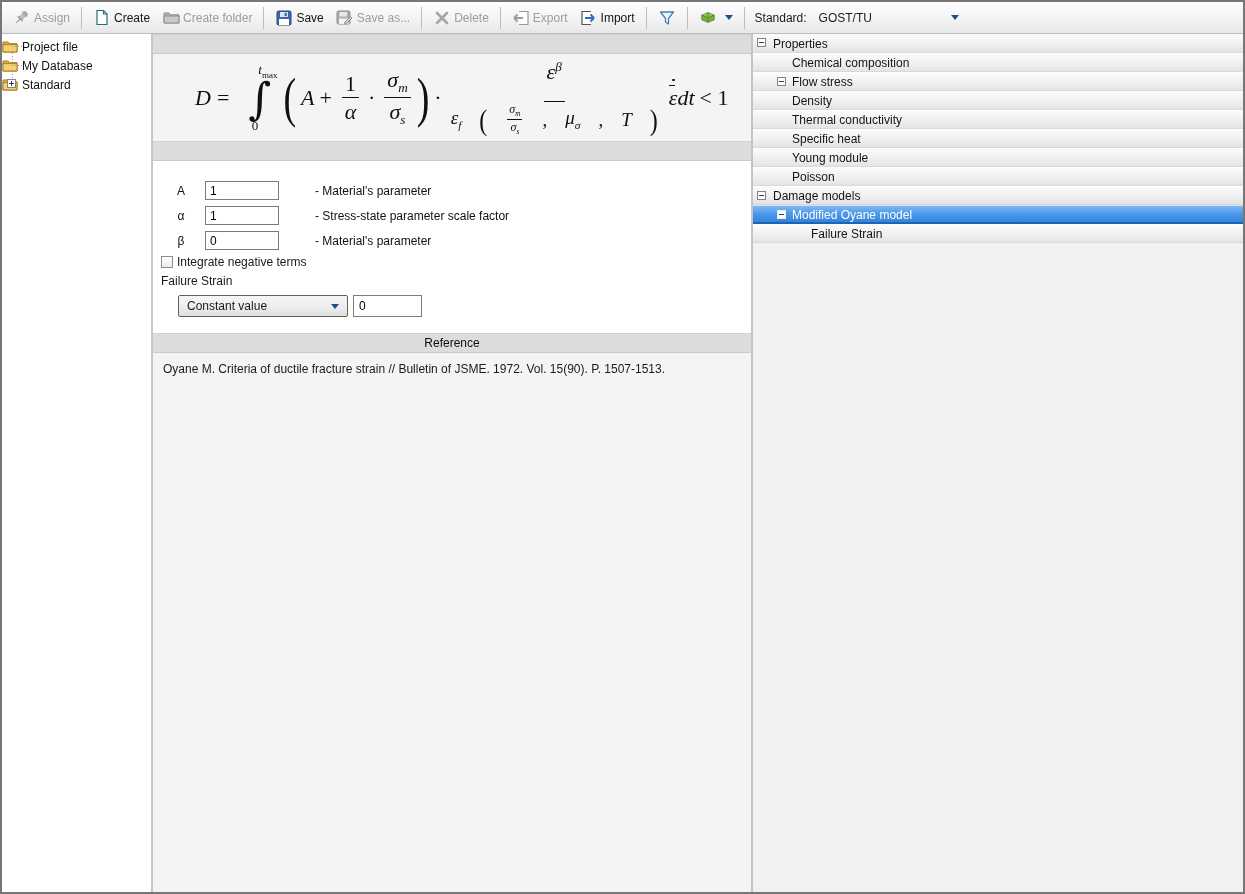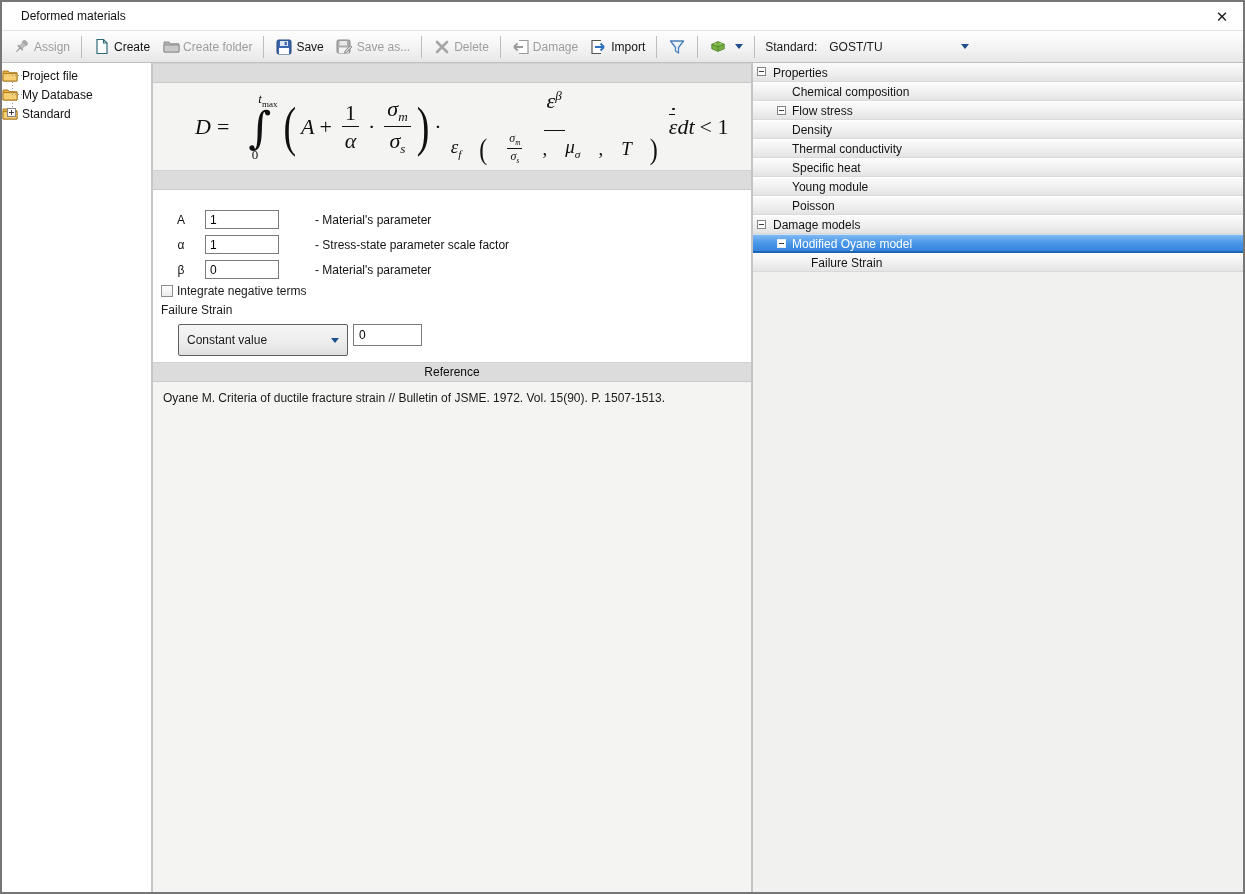--- a/index.html
+++ b/index.html
@@ -72,44 +72,40 @@
   .ebar::after { content:""; position:absolute; left:38%; top:-6px; width:2.6px; height:2.6px; border-radius:50%; background:#101010; }
   .lt-term { margin-left:5px; }
 
   
   .psym { position:absolute; width:16px; text-align:center; color:#111; }
   .pinput { position:absolute; width:74px; height:19px; border:1px solid #7b7b7b; background:#fff; font-family:inherit; font-size:12px; padding:0 0 0 4px; color:#000; }
   .pdesc { position:absolute; color:#111; }
   .checkbox { position:absolute; left:8px; top:95px; width:12px; height:12px; border:1px solid #8e8e8e; background:linear-gradient(180deg,#fdfdfd,#ececec); }
   .cblabel { position:absolute; left:24px; top:94px; }
   .fslabel { position:absolute; left:8px; top:113px; }
-  .combo { position:absolute; left:25px; top:134px; width:170px; height:32px; border:1px solid #5f5f5f; border-radius:2px;
+  .combo { position:absolute; left:25px; top:134px; width:170px; height:22px; border:1px solid #5f5f5f; border-radius:2px;
            background:linear-gradient(180deg,#f6f6f6 0%,#ececec 60%,#dfdfdf 100%); display:flex; align-items:center; justify-content:space-between; padding:0 8px; }
   .fsvalue { position:absolute; left:200px; top:134px; width:69px; height:22px; border:1px solid #7b7b7b; background:#fff; font-family:inherit; font-size:12px; padding:0 0 0 5px; color:#000; }
 
   
   .right-panel { flex:1 1 auto; background:#f1f1f0; overflow:hidden; }
   .rrow { height:19px; display:flex; align-items:center; background:linear-gradient(180deg,#fbfbfb 0%,#efefef 55%,#e2e2e2 100%); border-top:1px solid #ffffff; box-shadow:inset 0 -1px 0 #d9d9d9; position:relative; color:#141414; }
   .rrow:first-child { border-top:none; }
   .rrow .rlab { white-space:nowrap; }
   .ind0 .rlab { margin-left:20px; } .ind0 .expander { position:absolute; left:4px; top:4px; }
   .ind1 .rlab { margin-left:39px; } .ind1 .expander { position:absolute; left:24px; top:4px; }
   .ind2 .rlab { margin-left:58px; }
   .rrow.selected { background:linear-gradient(180deg,#7fb9f2 0%,#4a97e8 45%,#2e80d8 100%); border-top:1px solid #cfe3f7; box-shadow:inset 0 -2px 0 #1d64b6; color:#ffffff; }
   .rrow.selected .expander { border-color:#e8eef5; }
 </style>
 </head>
 <body>
 
 <div class="window">
 
-  <div class="titlebar">
-    <span class="title">Deformed materials</span>
-    <span class="close-btn">✕</span>
-  </div>
 
   <div class="toolbar">
     <div class="tbtn disabled">
       <span class="ticon">
         <svg width="17" height="17" viewBox="0 0 17 17">
             <g transform="rotate(45 8 8)">
               <ellipse cx="8" cy="4" rx="3.2" ry="2.6" fill="#a9a9a9"></ellipse>
               <rect x="5.6" y="5" width="4.8" height="5" fill="#bdbdbd"></rect>
               <rect x="4.6" y="9.6" width="6.8" height="1.6" fill="#9a9a9a"></rect>
               <rect x="7.6" y="11" width="0.9" height="5" fill="#8b8b8b"></rect>
@@ -170,21 +166,21 @@
       <span class="lbl">Delete</span>
     </div>
     <div class="tsep"></div>
     <div class="tbtn disabled">
       <span class="ticon">
         <svg width="18" height="16" viewBox="0 0 18 16">
             <path d="M7 1.5 H16 V14.5 H7" fill="#ffffff" stroke="#9b9b9b" stroke-width="1.2"></path>
             <path d="M11 8 H2 M2 8 L5.5 4.5 M2 8 L5.5 11.5" stroke="#9b9b9b" stroke-width="1.8" fill="none"></path>
           </svg>
       </span>
-      <span class="lbl">Damage</span>
+      <span class="lbl">Export</span>
     </div>
     <div class="tbtn">
       <span class="ticon">
         <svg width="18" height="16" viewBox="0 0 18 16">
             <path d="M11 1.5 H2 V14.5 H11" fill="#ffffff" stroke="#555555" stroke-width="1.2"></path>
             <path d="M5 8 H14 M14 8 L10.5 4.5 M14 8 L10.5 11.5" stroke="#2d6fc2" stroke-width="1.8" fill="none"></path>
           </svg>
       </span>
       <span class="lbl">Import</span>
     </div>

